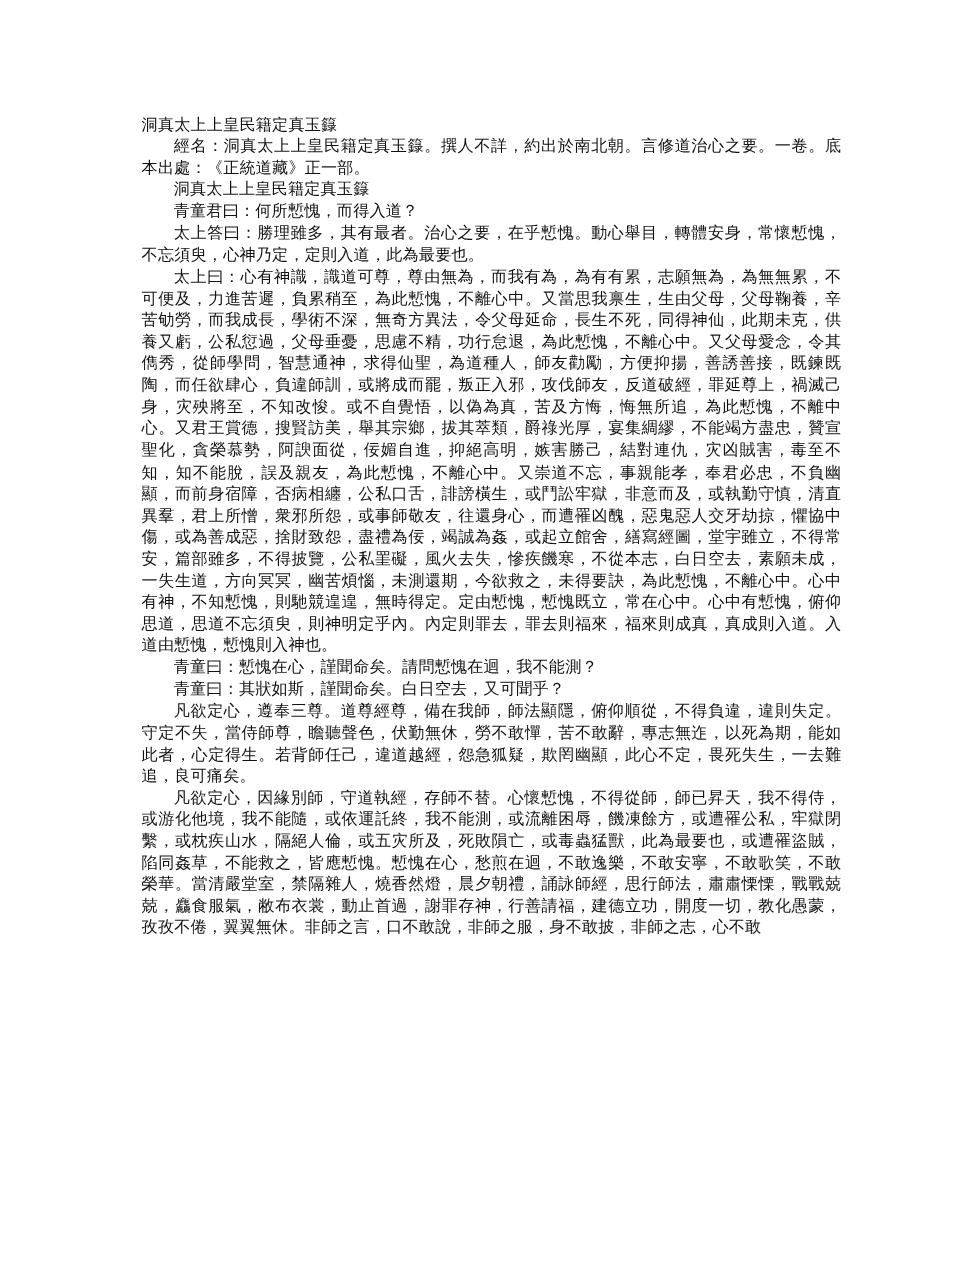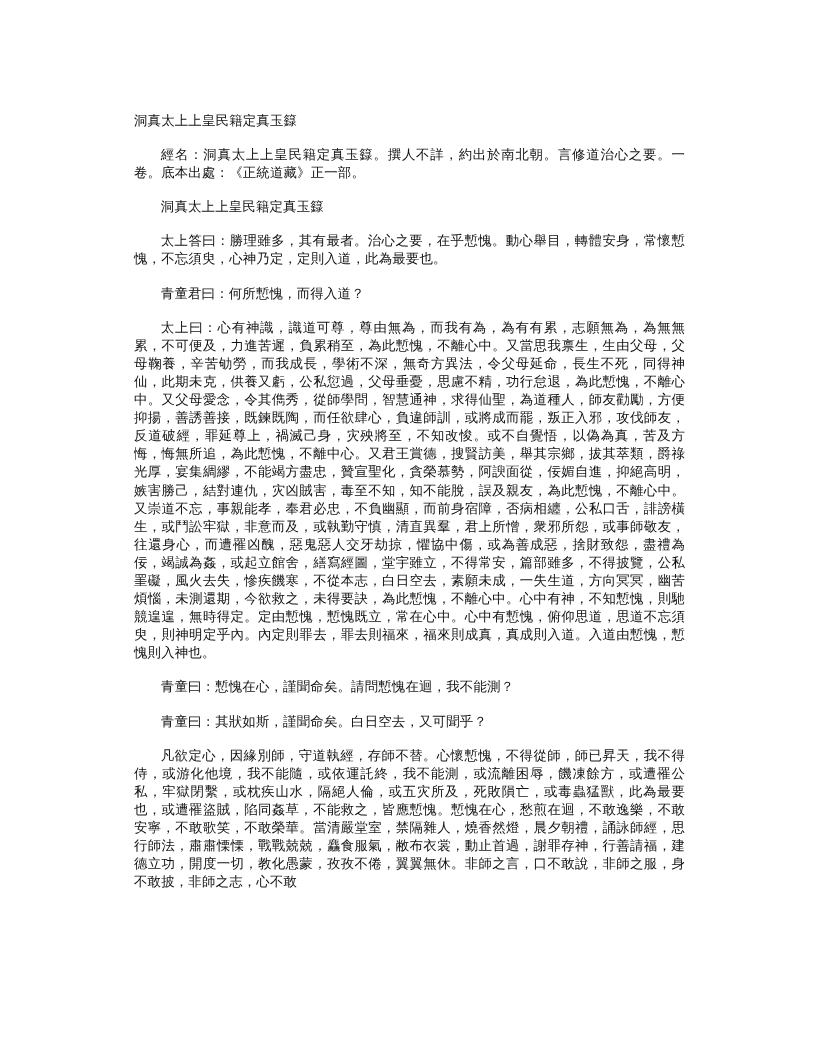--- a/index.html
+++ b/index.html
@@ -19,33 +19,34 @@
       top: 96px;
       width: 583px;
       font-family: "DejaVu Serif", "Liberation Serif", serif;
       font-size: 13.4px;
       line-height: 18.1px;
       color: #111111;
       text-align: justify;
       letter-spacing: 0.2px;
     }
     .page p {
-      margin: 16px;
+      margin: 0;
       padding: 0;
     }
     .page p.indent {
       text-indent: 2em;
     }
   </style>
 </head>
 <body>
 
 <div class="page">
   <p>洞真太上上皇民籍定真玉籙</p>
   <p class="indent">經名：洞真太上上皇民籍定真玉籙。撰人不詳，約出於南北朝。言修道治心之要。一卷。底本出處：《正統道藏》正一部。</p>
   <p class="indent">洞真太上上皇民籍定真玉籙</p>
+  <p class="indent">青童君曰：何所慙愧，而得入道？</p>
   <p class="indent">太上答曰：勝理雖多，其有最者。治心之要，在乎慙愧。動心舉目，轉體安身，常懷慙愧，不忘須臾，心神乃定，定則入道，此為最要也。</p>
-  <p class="indent">青童君曰：何所慙愧，而得入道？</p>
   <p class="indent">太上曰：心有神識，識道可尊，尊由無為，而我有為，為有有累，志願無為，為無無累，不可便及，力進苦遲，負累稍至，為此慙愧，不離心中。又當思我禀生，生由父母，父母鞠養，辛苦劬勞，而我成長，學術不深，無奇方異法，令父母延命，長生不死，同得神仙，此期未克，供養又虧，公私愆過，父母垂憂，思慮不精，功行怠退，為此慙愧，不離心中。又父母愛念，令其儁秀，從師學問，智慧通神，求得仙聖，為道種人，師友勸勵，方便抑揚，善誘善接，既鍊既陶，而任欲肆心，負違師訓，或將成而罷，叛正入邪，攻伐師友，反道破經，罪延尊上，禍滅己身，灾殃將至，不知改悛。或不自覺悟，以偽為真，苦及方悔，悔無所追，為此慙愧，不離中心。又君王賞德，搜賢訪美，舉其宗鄉，拔其萃類，爵祿光厚，宴集綢繆，不能竭方盡忠，贊宣聖化，貪榮慕勢，阿諛面從，佞媚自進，抑絕高明，嫉害勝己，結對連仇，灾凶賊害，毒至不知，知不能脫，誤及親友，為此慙愧，不離心中。又崇道不忘，事親能孝，奉君必忠，不負幽顯，而前身宿障，否病相纏，公私口舌，誹謗橫生，或鬥訟牢獄，非意而及，或執勤守慎，清直異羣，君上所憎，衆邪所怨，或事師敬友，往還身心，而遭罹凶醜，惡鬼惡人交牙劫掠，懼協中傷，或為善成惡，捨財致怨，盡禮為佞，竭誠為姦，或起立館舍，繕寫經圖，堂宇雖立，不得常安，篇部雖多，不得披覽，公私罣礙，風火去失，慘疾饑寒，不從本志，白日空去，素願未成，一失生道，方向冥冥，幽苦煩惱，未測還期，今欲救之，未得要訣，為此慙愧，不離心中。心中有神，不知慙愧，則馳競遑遑，無時得定。定由慙愧，慙愧既立，常在心中。心中有慙愧，俯仰思道，思道不忘須臾，則神明定乎內。內定則罪去，罪去則福來，福來則成真，真成則入道。入道由慙愧，慙愧則入神也。</p>
   <p class="indent">青童曰：慙愧在心，謹聞命矣。請問慙愧在迴，我不能測？</p>
   <p class="indent">青童曰：其狀如斯，謹聞命矣。白日空去，又可聞乎？</p>
+  <p class="indent">凡欲定心，遵奉三尊。道尊經尊，備在我師，師法顯隱，俯仰順從，不得負違，違則失定。守定不失，當侍師尊，瞻聽聲色，伏勤無休，勞不敢憚，苦不敢辭，專志無迮，以死為期，能如此者，心定得生。若背師任己，違道越經，怨急狐疑，欺罔幽顯，此心不定，畏死失生，一去難追，良可痛矣。</p>
   <p class="indent">凡欲定心，因緣別師，守道執經，存師不替。心懷慙愧，不得從師，師已昇天，我不得侍，或游化他境，我不能隨，或依運託終，我不能測，或流離困辱，饑凍餘方，或遭罹公私，牢獄閉繫，或枕疾山水，隔絕人倫，或五灾所及，死敗隕亡，或毒蟲猛獸，此為最要也，或遭罹盜賊，陷同姦草，不能救之，皆應慙愧。慙愧在心，愁煎在迴，不敢逸樂，不敢安寧，不敢歌笑，不敢榮華。當清嚴堂室，禁隔雜人，燒香然燈，晨夕朝禮，誦詠師經，思行師法，肅肅慄慄，戰戰兢兢，麤食服氣，敝布衣裳，動止首過，謝罪存神，行善請福，建德立功，開度一切，教化愚蒙，孜孜不倦，翼翼無休。非師之言，口不敢說，非師之服，身不敢披，非師之志，心不敢</p>
 </div>
 
 </body></html>

